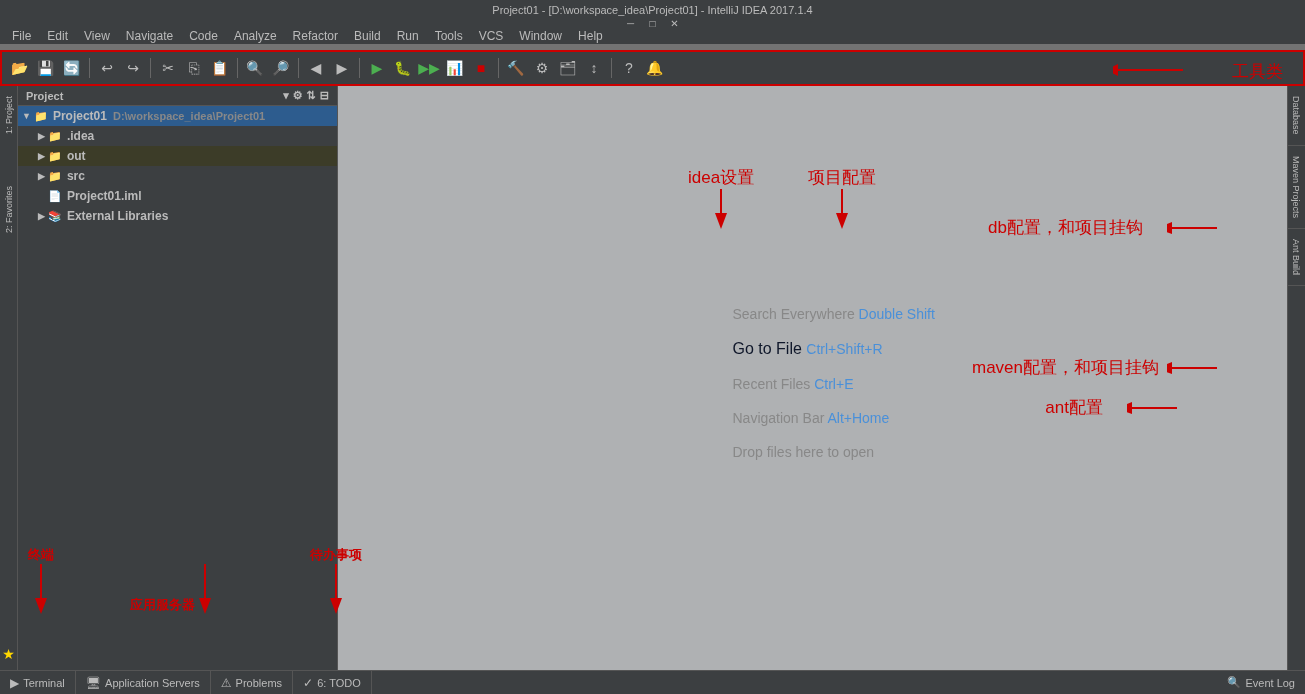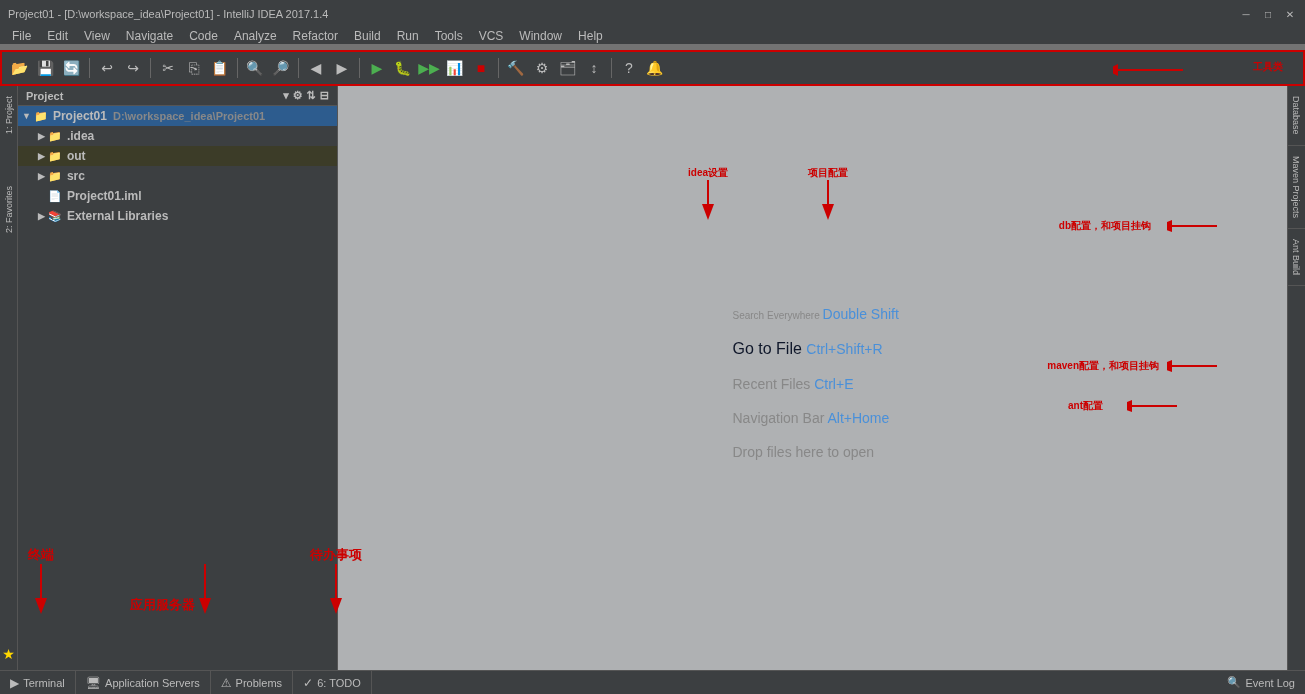--- a/index.html
+++ b/index.html
@@ -1,19 +1,19 @@
 <!DOCTYPE html>
 <html><head>
   <meta charset="utf-8">
   <style>
     * { margin: 0; padding: 0; box-sizing: border-box; }
     body { font-family: 'Segoe UI', Arial, sans-serif; font-size: 12px; background: #AFB1B3; width: 1305px; height: 694px; overflow: hidden; }
 
     
-    #title-bar { background: #3C3F41; color: #BBBBBB; padding: 4px 8px; font-size: 12px; display: flex; align-items: center; justify-content: space-between; height: 28px; }
+    #title-bar { background: #3C3F41; color: #BBBBBB; padding: 4px 8px; font-size: 12px; display: flex; align-items: center; justify-content: space-between; height: 28px; flex-direction: column; }
     #title-bar .win-controls { display: flex; gap: 8px; }
     #title-bar .win-btn { width: 14px; height: 14px; cursor: pointer; font-size: 10px; color: #BBBBBB; display: flex; align-items: center; justify-content: center; }
 
     
     #menu-bar { background: #3C3F41; color: #BBBBBB; display: flex; align-items: center; height: 22px; padding: 0 4px; border-bottom: 6px solid #737373; }
     #menu-bar span { padding: 0 8px; cursor: pointer; font-size: 12px; line-height: 22px; }
 
     
     #toolbar { background: #3C3F41; height: 36px; display: flex; align-items: center; padding: 0 6px; gap: 2px; border: 2px solid #CC0000; position: relative; }
     .toolbar-btn { width: 24px; height: 24px; display: flex; align-items: center; justify-content: center; cursor: pointer; border-radius: 3px; color: #BBBBBB; font-size: 14px; }
@@ -27,21 +27,21 @@
     .tree-indent-1 { padding-left: 20px; }
     .tree-icon { width: 16px; height: 16px; display: inline-flex; align-items: center; justify-content: center; margin-right: 4px; font-size: 11px; }
     .folder-icon { color: #D4A017; }
     .expand-arrow { font-size: 9px; margin-right: 2px; color: #BBBBBB; }
 
     
     #editor-area { flex: 1; background: #AFB1B3; position: relative; overflow: hidden; }
 
     
     #wrapper { width: 1305px; height: 694px; overflow: hidden; position: relative; }
-    .annot-text { color: #CC0000; font-size: 10px; font-weight: bold; }
+    .annot-text { color: #CC0000; font-size: 17px; font-weight: normal; }
   </style>
 </head>
 <body>
 <div id="wrapper">
 
 <div id="title-bar">
   <span style="font-size:11px; color:#BBBBBB;">Project01 - [D:\workspace_idea\Project01] - IntelliJ IDEA 2017.1.4</span>
   <div class="win-controls">
     <span class="win-btn">─</span>
     <span class="win-btn">□</span>
@@ -170,21 +170,21 @@
         <span class="tree-icon" style="color:#888;">📚</span>
         <span>External Libraries</span>
       </div>
     </div>
   </div>
 
   <div id="editor-area">
 
     <div style="position:absolute; top:220px; left:50%; transform:translateX(-80px);">
       <div style="margin-bottom:18px;">
-        <span style="color:#888; font-size:10px;">Search Everywhere </span><span style="color:#4A90D9; font-size:14px;">Double Shift</span>
+        <span style="color:#888; font-size:14px;">Search Everywhere </span><span style="color:#4A90D9; font-size:14px;">Double Shift</span>
       </div>
       <div style="margin-bottom:18px;">
         <span style="color:#0f172a; font-size:16px;">Go to File </span><span style="color:#4A90D9; font-size:14px;">Ctrl+Shift+R</span>
       </div>
       <div style="margin-bottom:18px;">
         <span style="color:#888; font-size:14px;">Recent Files </span><span style="color:#4A90D9; font-size:14px;">Ctrl+E</span>
       </div>
       <div style="margin-bottom:18px;">
         <span style="color:#888; font-size:14px;">Navigation Bar </span><span style="color:#4A90D9; font-size:14px;">Alt+Home</span>
       </div>
@@ -210,21 +210,21 @@
       <svg width="30" height="40">
         <defs>
               <marker id="ah3" markerWidth="8" markerHeight="8" refX="4" refY="3" orient="auto">
                 <path d="M0,0 L8,3 L0,6 z" fill="#CC0000"></path>
               </marker>
             </defs>
         <line x1="15" y1="0" x2="15" y2="32" stroke="#CC0000" stroke-width="2" marker-end="url(#ah3)"></line>
       </svg>
     </div>
 
-    <div style="position:absolute; top:130px; right:60px; display:flex; align-items:center; gap:16px;">
+    <div style="position:absolute; top:130px; right:60px; display:flex; align-items:center; gap:24px;">
       <span class="annot-text">db配置，和项目挂钩</span>
       <svg width="60" height="20">
         <defs>
               <marker id="ah4" markerWidth="8" markerHeight="8" refX="0" refY="3" orient="auto">
                 <path d="M0,0 L0,6 L8,3 z" fill="#CC0000"></path>
               </marker>
             </defs>
         <line x1="50" y1="10" x2="5" y2="10" stroke="#CC0000" stroke-width="2" marker-end="url(#ah4)"></line>
       </svg>
     </div>

